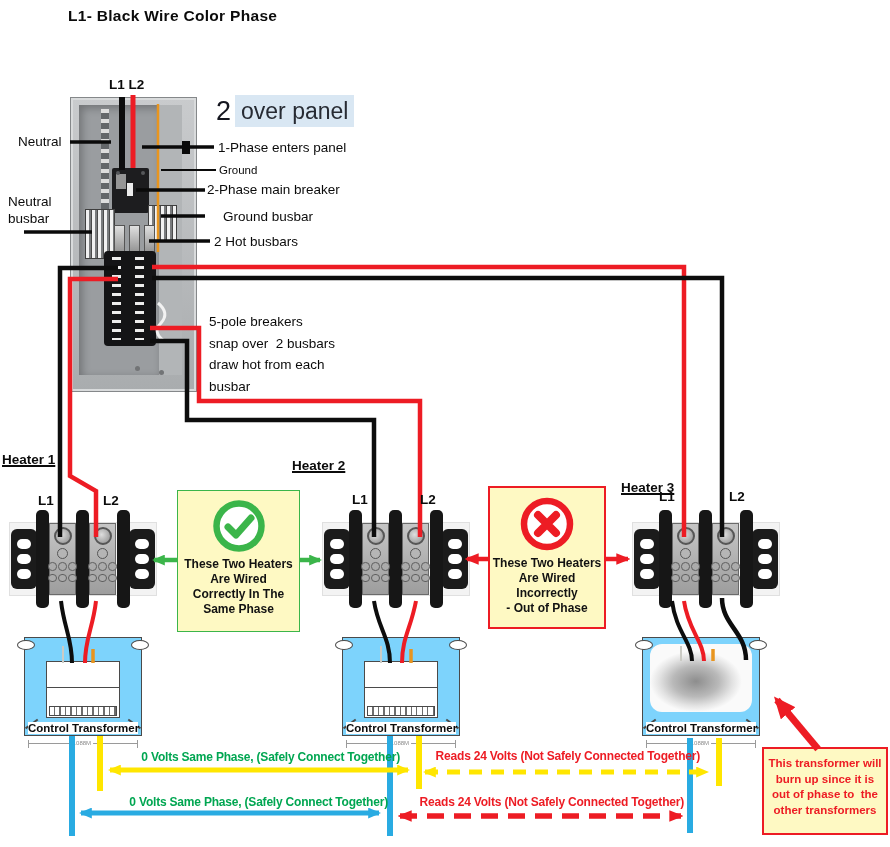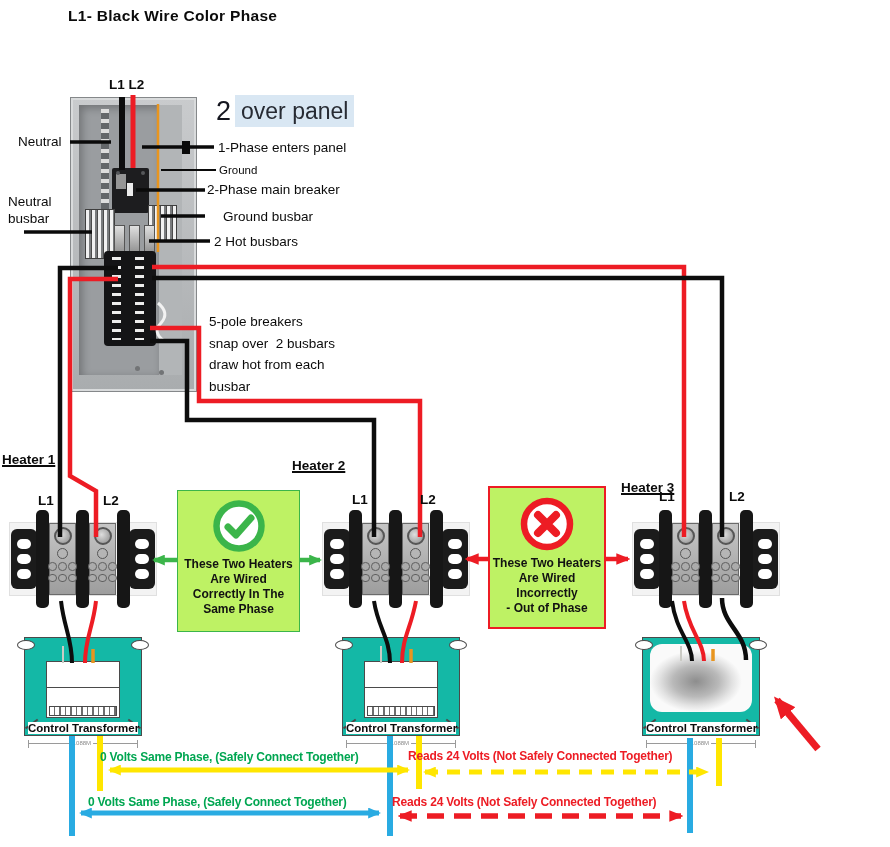--- a/index.html
+++ b/index.html
@@ -51,49 +51,49 @@
   .hb-face{position:absolute;top:8px;width:27px;height:72px;background:linear-gradient(180deg,#c6c6c6,#9d9d9d);border:1px solid #6a6a6a;display:flex;flex-direction:column;align-items:center;gap:3px;padding-top:3px;box-sizing:border-box;}
   .hb-face.f1{left:40px}.hb-face.f2{left:80px}
   .scr-big{width:14px;height:14px;border-radius:50%;border:2px solid #565656;background:radial-gradient(circle at 40% 40%,#dedede,#8a8a8a);}
   .scr-mid{width:9px;height:9px;border-radius:50%;border:1.5px solid #565656;background:#b5b5b5;}
   .dots{display:flex;gap:1.5px;}
   .dots i{width:6.5px;height:6.5px;border-radius:50%;background:#ababab;border:1px solid #5f5f5f;}
   .hname{font-weight:bold;text-decoration:underline;text-decoration-thickness:2px;font-size:13.5px;}
   .phl{font-weight:bold;font-size:13.5px;}
 
   
-  .xfmr{position:absolute;width:118px;height:99px;border:1.5px solid #4a4a4a;background:#14b8a6;z-index:3;box-sizing:border-box;}
+  .xfmr{position:absolute;width:118px;height:99px;border:1.5px solid #4a4a4a;background:#7dd3fc;z-index:3;box-sizing:border-box;}
   .xfmr .ear{position:absolute;top:2px;width:16px;height:8px;border:1.5px solid #4a4a4a;border-radius:50%;background:#fff;}
   .xfmr .ear.el{left:-8px}.xfmr .ear.er{right:-8px}
   .xfmr .core{position:absolute;left:21px;top:23px;width:74px;height:57px;border:1.5px solid #4a4a4a;background:#fff;box-sizing:border-box;}
   .xfmr .core .mid{position:absolute;left:0;right:0;top:46%;border-top:1.2px solid #4a4a4a;}
   .xfmr .core .coil{position:absolute;left:2px;right:2px;bottom:1px;height:8px;border:1px solid #4a4a4a;background:repeating-linear-gradient(90deg,#fff 0 4px,#6d6d6d 4px 5.5px);}
   .xfmr .dg{position:absolute;bottom:11px;width:15px;height:1.5px;background:#4a4a4a;}
   .xfmr .dg.l{left:-1px;transform:rotate(-36deg);}
   .xfmr .dg.r{right:-1px;transform:rotate(36deg);}
   .xfmr .xlabel{position:absolute;left:3px;right:3px;bottom:1px;text-align:center;font-size:11.5px;font-weight:bold;background:#fff;white-space:nowrap;}
   .xfmr .dim{position:absolute;left:3px;right:3px;bottom:-9px;border-top:1px solid #9a9a9a;}
   .xfmr .dim:before,.xfmr .dim:after{content:"";position:absolute;top:-4px;width:1px;height:8px;background:#9a9a9a;}
   .xfmr .dim:before{left:0}.xfmr .dim:after{right:0}
   .xfmr .dimtxt{position:absolute;left:50%;top:-4px;transform:translateX(-58%);font-size:6px;color:#8b8b8b;background:#fff;padding:0 2px;line-height:7px;}
   .xfmr .blob{position:absolute;left:7px;top:6px;right:7px;height:68px;border-radius:12px;
     background:radial-gradient(closest-side at 45% 55%,#8d8d8d,#b9b9b9 50%,#e3e3e3 80%,#fafafa);}
 
   
-  .callout{position:absolute;background:#bef264;z-index:3;text-align:center;box-sizing:border-box;}
+  .callout{position:absolute;background:#fef9c3;z-index:3;text-align:center;box-sizing:border-box;}
   .callout .lines{font-size:12px;font-weight:bold;line-height:15px;color:#121212;}
   .callout .lines div{white-space:pre;}
   .cb-green{left:177px;top:490px;width:123px;height:142px;border:1.5px solid var(--green,#3bb54a);}
   .cb-red{left:488px;top:486px;width:118px;height:143px;border:2px solid var(--red,#ed1c24);}
   .cb-burn{left:762px;top:747px;width:126px;height:88px;border:2.5px solid var(--red,#ed1c24);padding-top:7px;}
   .cb-burn .lines{color:var(--red,#ed1c24);font-size:11.5px;line-height:15.5px;}
   .cicon{margin:8px auto 4px;display:block;}
 
   
-  .meas{position:absolute;z-index:5;font-weight:bold;font-size:12px;letter-spacing:-.2px;text-align:left;white-space:nowrap;}
+  .meas{position:absolute;z-index:5;font-weight:bold;font-size:12px;letter-spacing:-.2px;text-align:right;white-space:nowrap;}
   .meas.g{color:var(--green-text,#00a651);}
   .meas.r{color:var(--red,#ed1c24);}
 
   svg.wires{position:absolute;left:0;top:0;z-index:4;}
   svg.wires path{fill:none;}
   .wk{stroke:#0d0d0d;}
   .wr{stroke:var(--red,#ed1c24);}
   .wo{stroke:var(--orange,#e8951f);stroke-width:2.5px;}
   .wgy{stroke:#cbcbc5;stroke-width:2px;}
   .wb{stroke:var(--blue,#29abe2);stroke-width:6px;}
@@ -365,20 +365,28 @@
       <path d="M19,19 L37,37 M37,19 L19,37" fill="none" style="stroke:var(--red,#ed1c24)" stroke-width="8" stroke-linecap="round"></path>
     </svg>
     <div class="lines">
       <div>These Two Heaters</div>
       <div>Are Wired</div>
       <div>Incorrectly</div>
       <div>- Out of Phase</div>
     </div>
   </div>
 
+  <div class="callout cb-burn">
+    <div class="lines">
+      <div>This transformer will</div>
+      <div>burn up since it is</div>
+      <div>out of phase to  the</div>
+      <div>other transformers</div>
+    </div>
+  </div>
 
   <div class="meas g" style="left:100px;top:750px;width:300px;">0 Volts Same Phase, (Safely Connect Together)</div>
   <div class="meas r" style="left:408px;top:749px;width:292px;">Reads 24 Volts (Not Safely Connected Together)</div>
   <div class="meas g" style="left:88px;top:795px;width:300px;">0 Volts Same Phase, (Safely Connect Together)</div>
   <div class="meas r" style="left:392px;top:795px;width:292px;">Reads 24 Volts (Not Safely Connected Together)</div>
 
   <svg class="wires" width="890" height="847" viewBox="0 0 890 847">
     <defs>
       <marker id="ah-y" viewBox="0 0 12 10" refX="10" refY="5" markerWidth="13" markerHeight="11" markerUnits="userSpaceOnUse" orient="auto-start-reverse">
           <path d="M0,0 L12,5 L0,10 Z" style="fill:var(--yellow,#ffe600)"></path>

